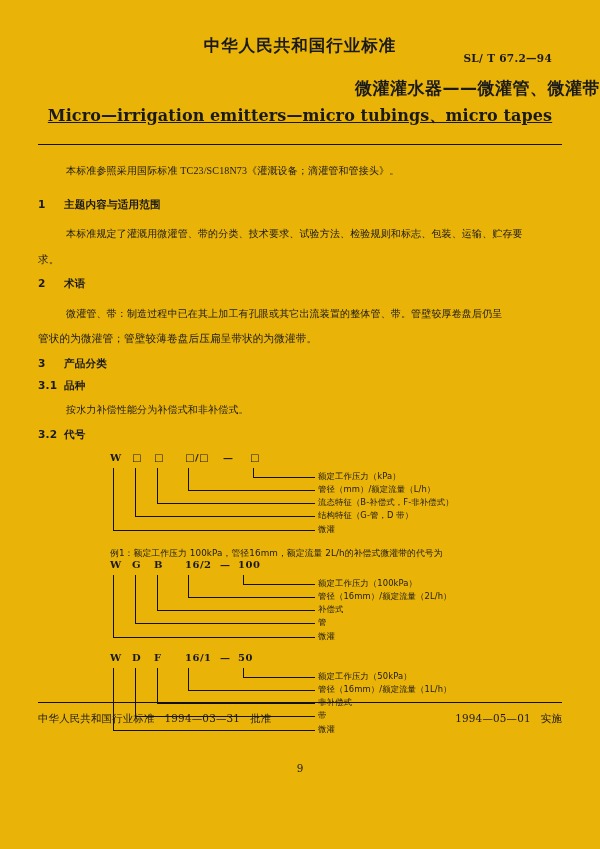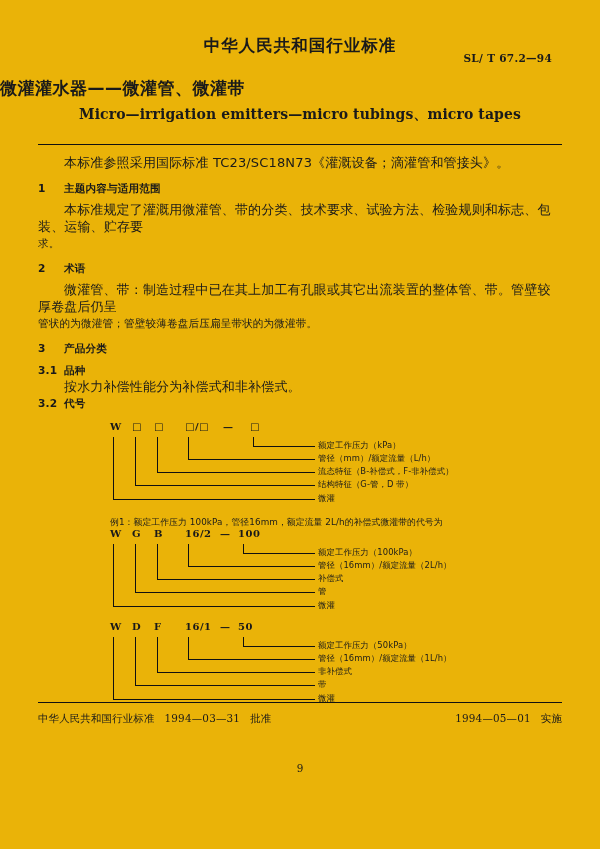--- a/index.html
+++ b/index.html
@@ -39,33 +39,34 @@
   .std-no {
     position: absolute;
     right: 48px;
     top: 16px;
     font-size: 10.5px;
     font-weight: bold;
     letter-spacing: 0.3px;
     font-family: "DejaVu Serif", "Liberation Serif", serif;
   }
   .main-title {
-    text-align: left;
+    text-align: right;
     font-size: 17px;
     font-weight: bold;
     letter-spacing: 0.5px;
     margin-top: 21px;
   }
   .en-title {
     text-align: center;
-    font-size: 14px;
+    font-size: 16px;
     font-weight: bold;
     font-family: "DejaVu Serif", "Liberation Serif", serif;
     margin-top: 6px;
     letter-spacing: 0.1px;
+    text-decoration: underline;
   }
 
   .rule {
     position: absolute;
     left: 38px;
     width: 524px;
     border-top: 1.6px solid #111;
   }
   .rule-top { top: 144px; }
   .rule-bottom { top: 702px; }
@@ -73,25 +74,26 @@
   
   .body {
     position: absolute;
     left: 38px;
     top: 155px;
     width: 524px;
     font-size: 10.6px;
     line-height: 1.0;
   }
   p.para {
-    margin: 0;
+    margin: 8px;
     text-indent: 2em;
     line-height: 16.5px;
-    font-size: 13px;
+    font-size: 10px;
     letter-spacing: 0.15px;
+    font-family: Liberation Serif, serif;
   }
   p.flush {
     margin: 0;
     text-indent: 0;
     line-height: 16.5px;
     font-size: 10.6px;
     letter-spacing: 0.15px;
   }
   .sec {
     margin: 0;

